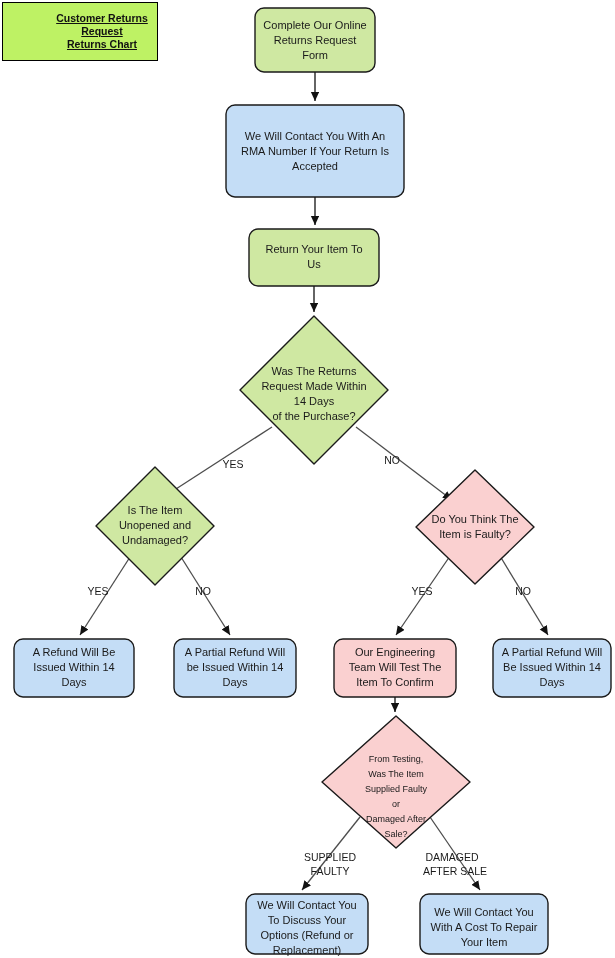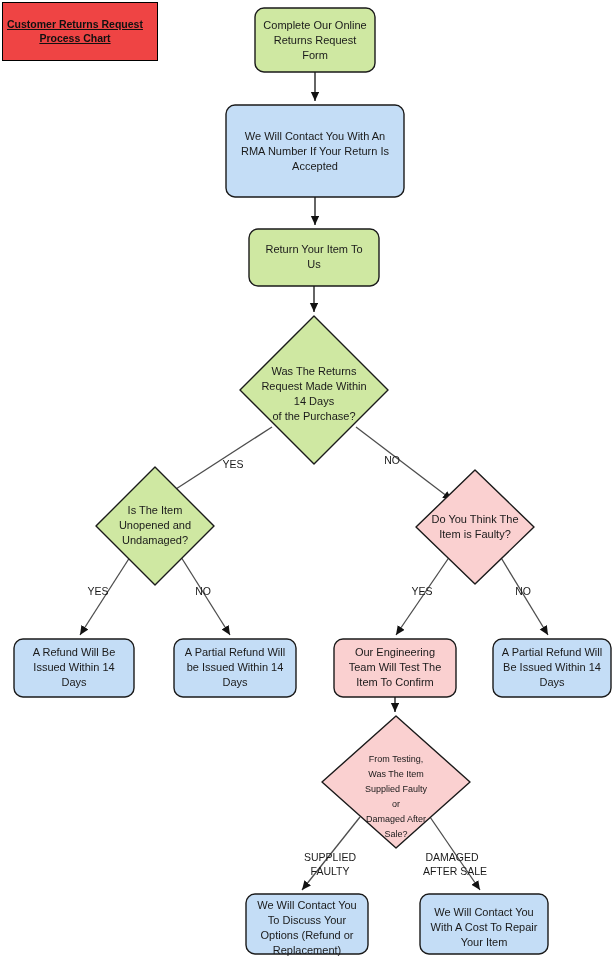--- a/index.html
+++ b/index.html
@@ -50,46 +50,47 @@
     text-anchor: middle;
     dominant-baseline: middle;
   }
   .title-box {
     position: absolute;
     left: 2px;
     top: 2px;
     width: 156px;
     height: 59px;
     border: 1.5px solid #000000;
-    background: #ef4444;
+    background: #bef264;
     box-sizing: border-box;
     display: flex;
     align-items: center;
-    justify-content: flex-start;
+    justify-content: center;
+    padding-left: 44px;
   }
   .title-text {
     font-family: "Liberation Sans", sans-serif;
     font-size: 10.5px;
     font-weight: bold;
     color: #111111;
     text-align: center;
     text-decoration: underline;
     line-height: 1.25;
     padding: 0 4px;
   }
 </style>
 </head>
 <body>
 
 <div id="chart-root">
 
   <div class="title-box">
     <div class="title-text">
       <span>Customer Returns Request</span><br>
-      <span>Process Chart</span>
+      <span>Returns Chart</span>
     </div>
   </div>
 
   <svg width="615" height="958" viewBox="0 0 615 958">
     <defs>
       <marker id="arrow-dark" markerWidth="9" markerHeight="9" refX="7" refY="3.2" orient="auto" markerUnits="strokeWidth">
         <path d="M0,0 L7,3.2 L0,6.4 z" fill="#111111"></path>
       </marker>
       <marker id="arrow-grey" markerWidth="9" markerHeight="9" refX="7" refY="3.2" orient="auto" markerUnits="strokeWidth">
         <path d="M0,0 L7,3.2 L0,6.4 z" fill="#4d4d4d"></path>

